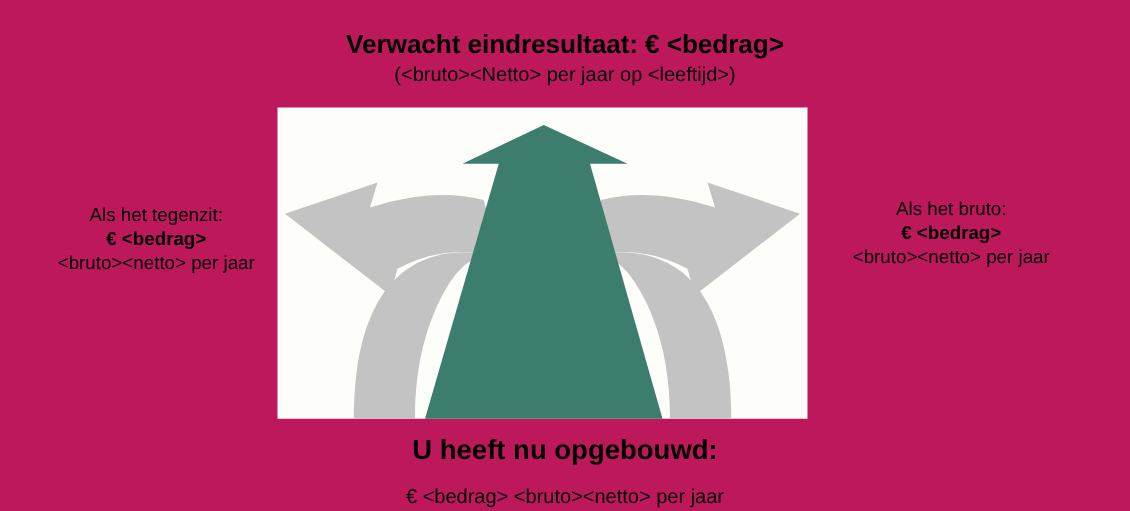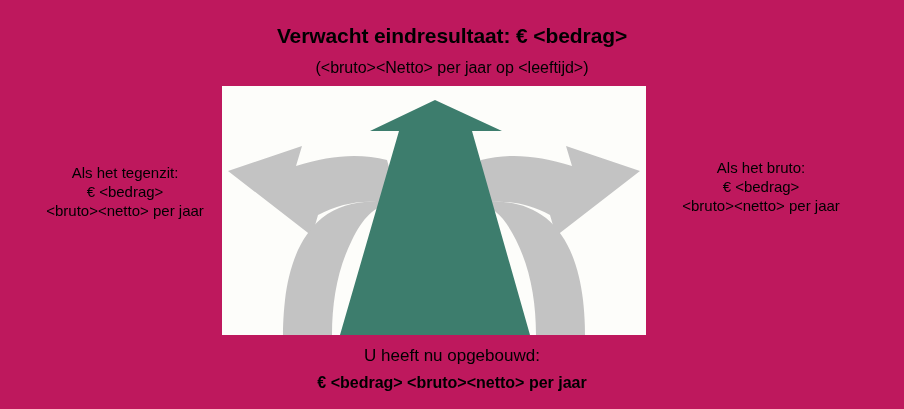--- a/index.html
+++ b/index.html
@@ -50,47 +50,47 @@
   .title-main {
     display: block;
     font-size: 21px;
     font-weight: bold;
     letter-spacing: -0.1px;
   }
   .title-sub {
     display: block;
     font-size: 16px;
     font-weight: normal;
-    margin-top: 10px;
+    margin-top: 3px;
   }
 
   .side-label {
     position: absolute;
     text-align: center;
     line-height: 1.28;
     font-size: 15px;
     margin-top: 20px;
   }
   .side-label .l1 { display: block; font-weight: normal; }
-  .side-label .l2 { display: block; font-weight: normal; }
+  .side-label .l2 { display: block; font-weight: bold; }
   .side-label .l3 { display: block; font-weight: normal; }
 
   .label-left  { left: 12px;  top: 143px; width: 226px; }
   .label-right { left: 630px; top: 138px; width: 262px; }
 
   .bottom-block {
     position: absolute;
     left: 0;
     top: 345px;
     width: 904px;
     text-align: center;
     line-height: 1.35;
   }
-  .bottom-l1 { display: block; font-size: 17px; font-weight: normal; }
-  .bottom-l2 { display: block; font-size: 16px; font-weight: bold; margin-top: 4px; }
+  .bottom-l1 { display: block; font-size: 22px; font-weight: bold; }
+  .bottom-l2 { display: block; font-size: 16px; font-weight: normal; margin-top: 12px; }
 </style>
 </head>
 <body>
 
 <div id="canvas">
 
   <div class="panel"></div>
 
   <svg class="arrow-stage" viewBox="0 0 904 409" xmlns="http://www.w3.org/2000/svg">
 

